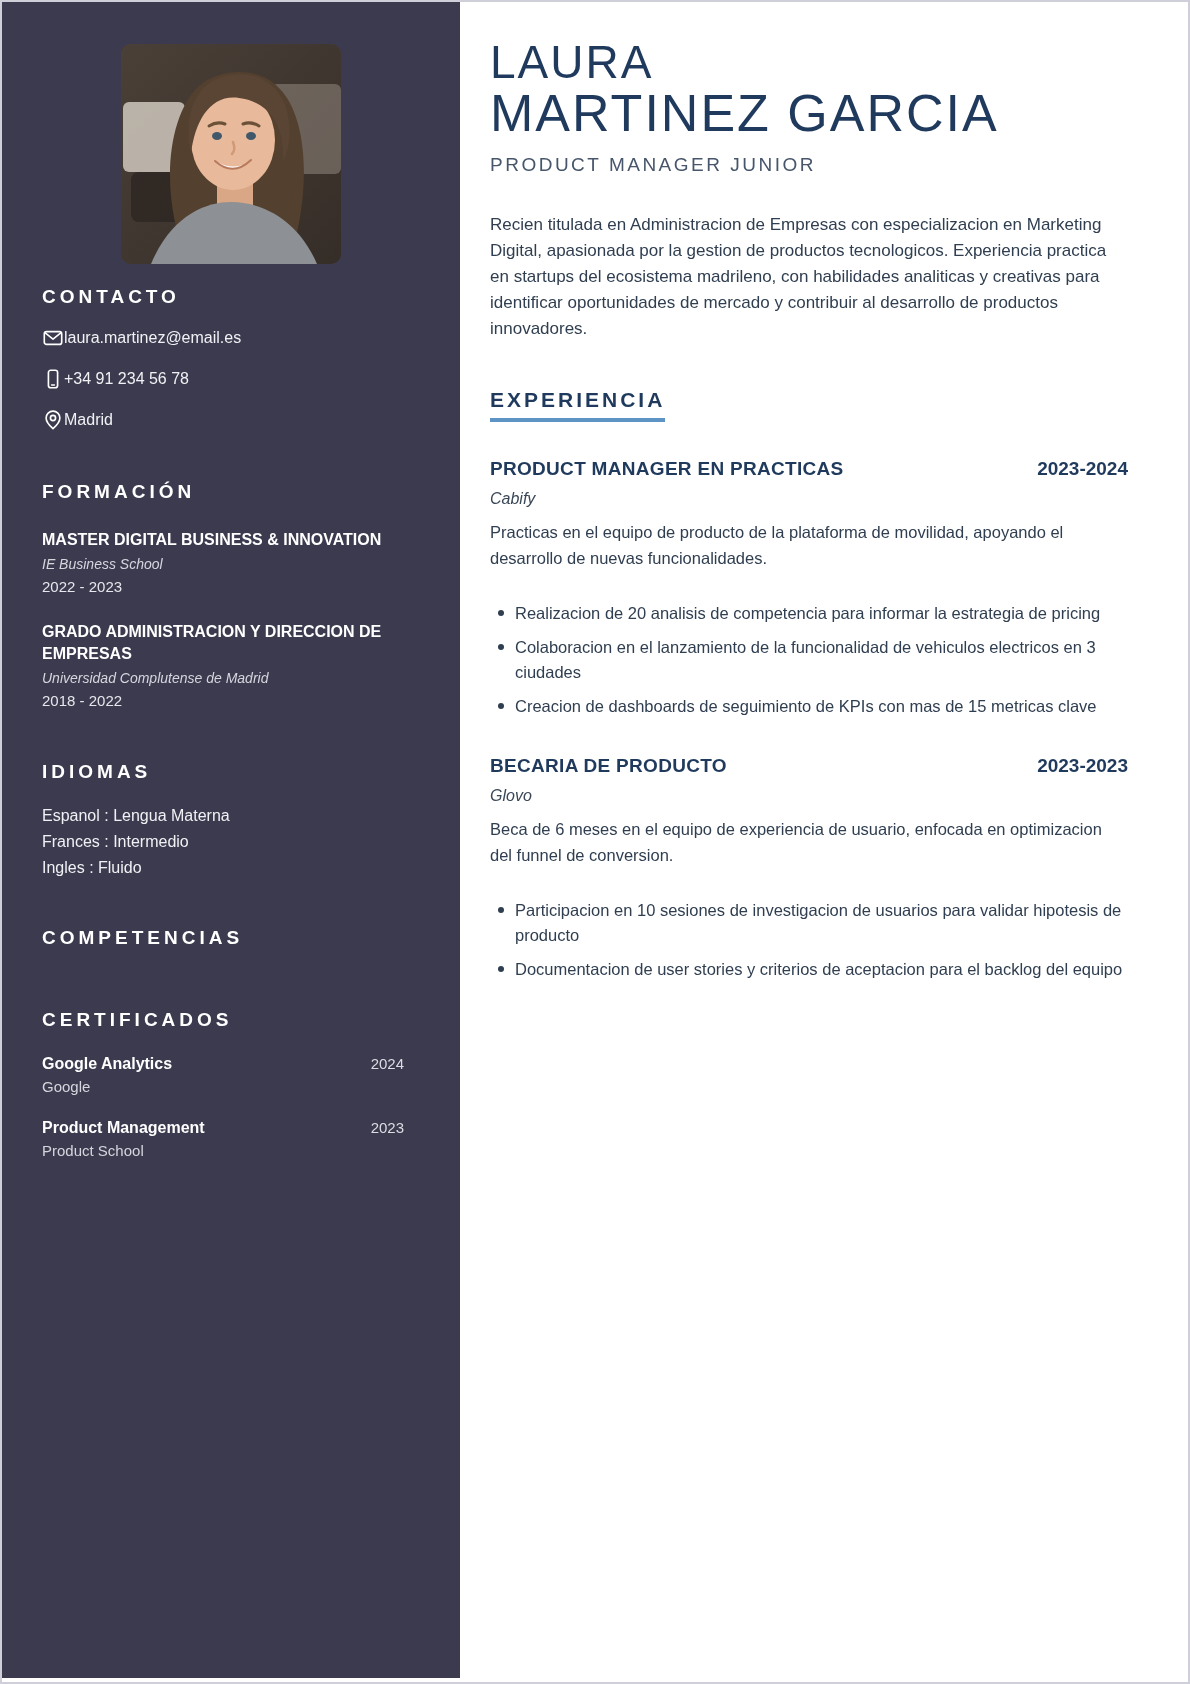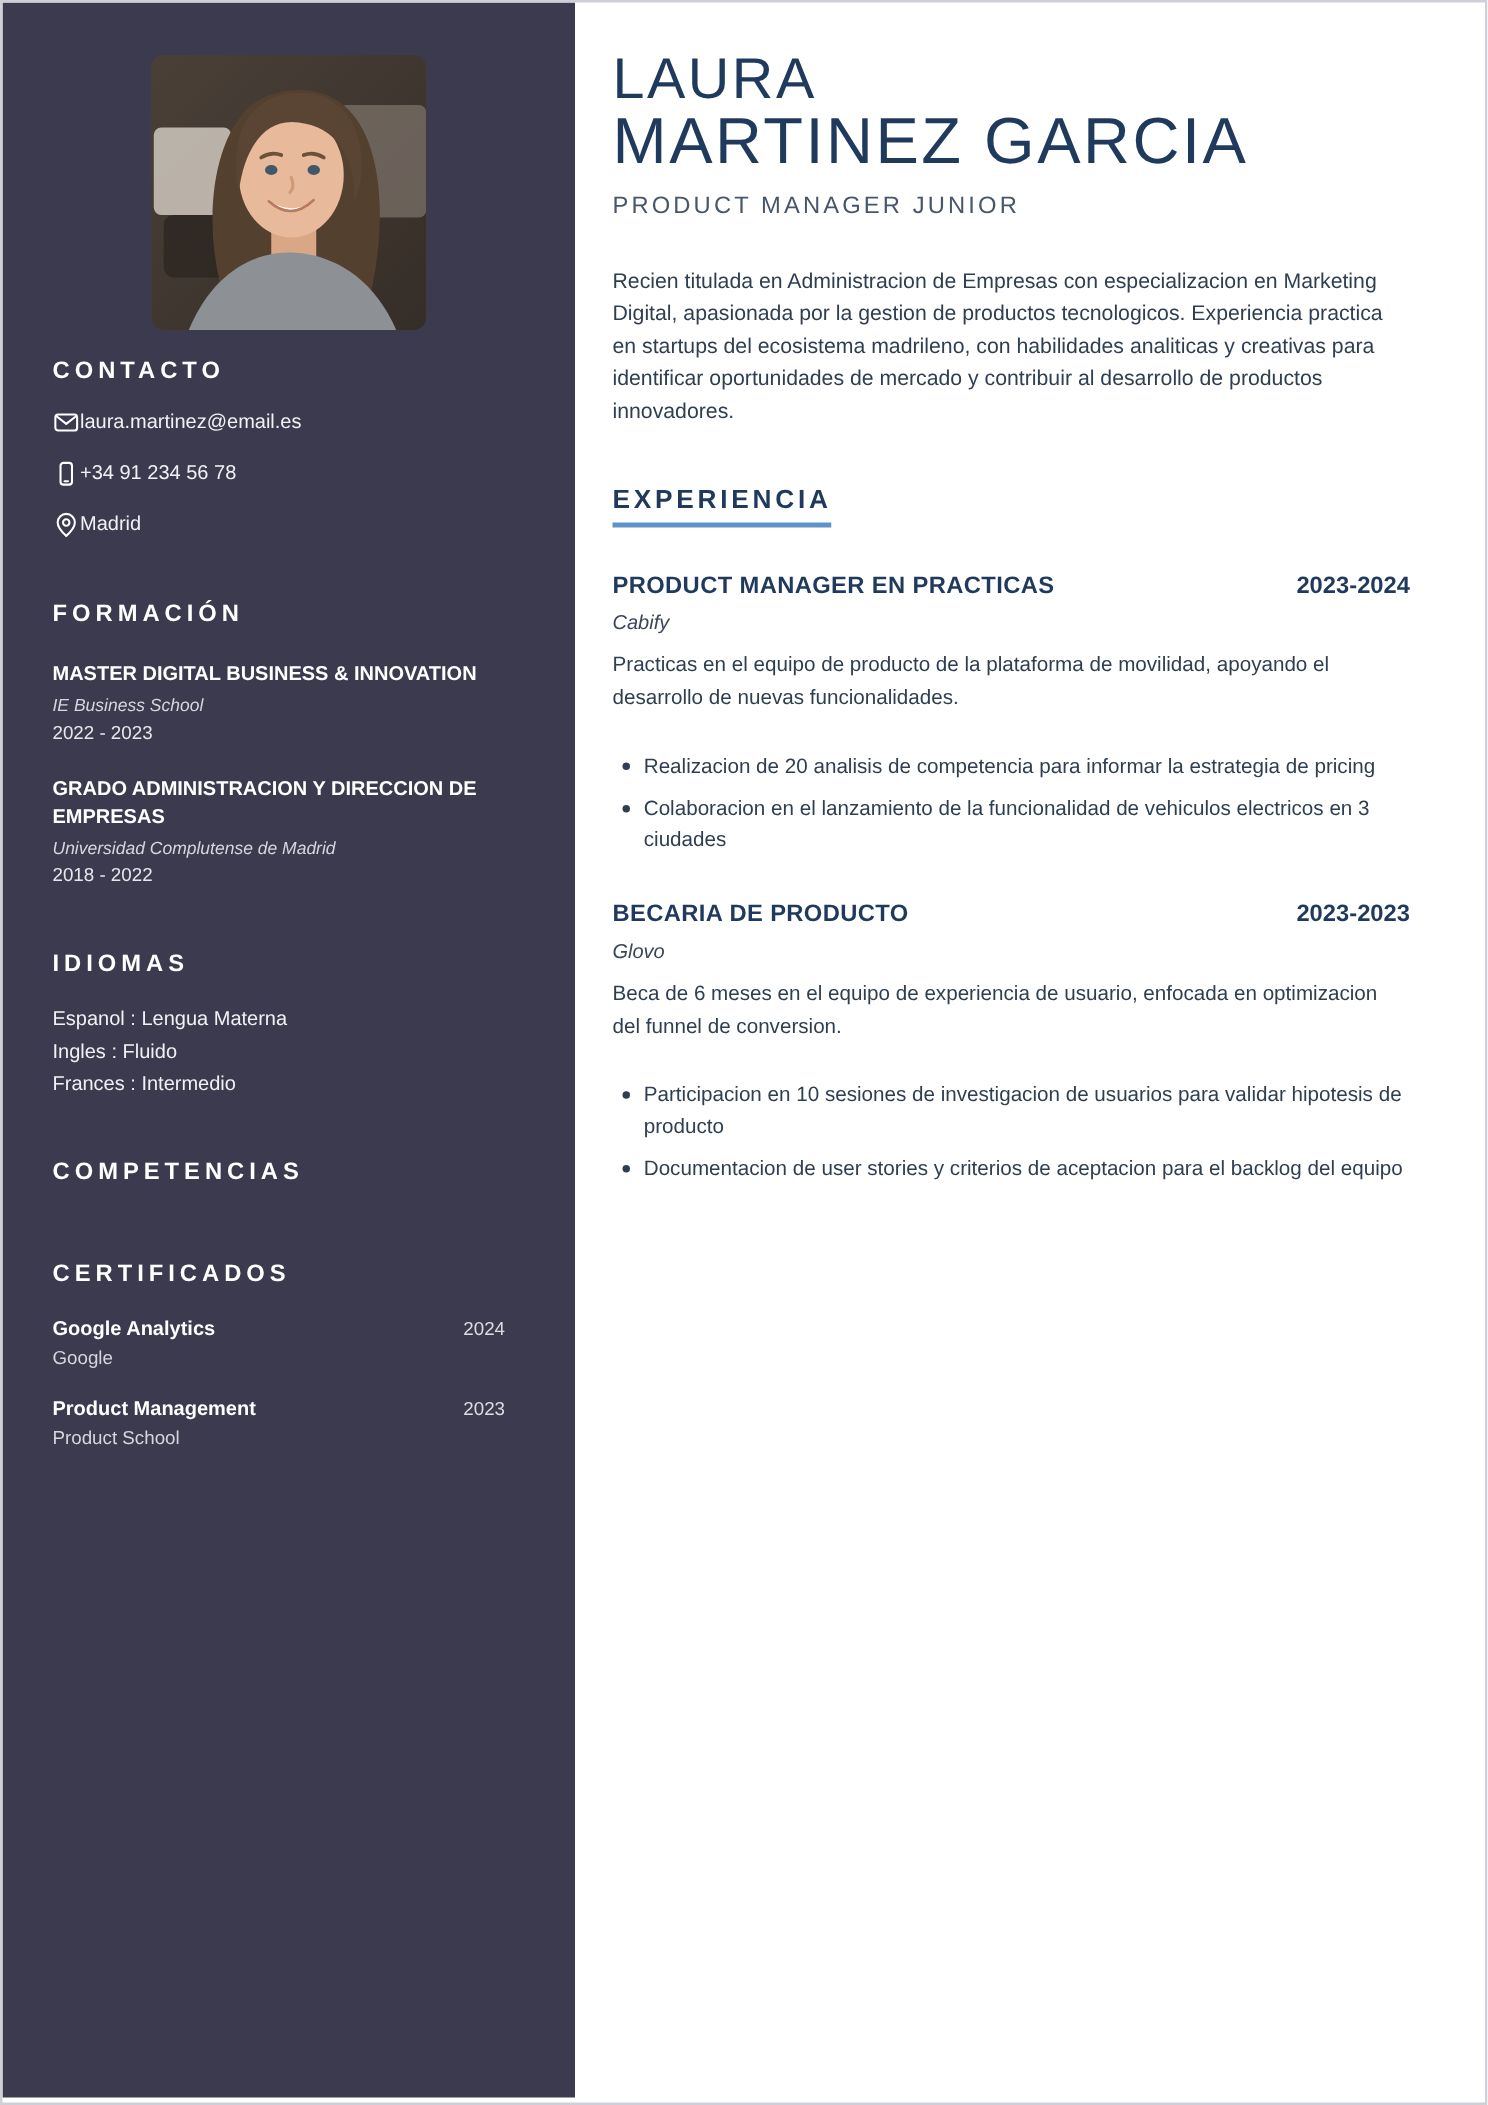--- a/index.html
+++ b/index.html
@@ -208,22 +208,22 @@
         <div class="edu-degree">GRADO ADMINISTRACION Y DIRECCION DE EMPRESAS</div>
         <div class="edu-school" style="max-width:230px;">Universidad Complutense de Madrid</div>
         <div class="edu-dates">2018 - 2022</div>
       </div>
     </section>
 
     <section class="lang-section">
       <h2 class="side-section-title">IDIOMAS</h2>
       <div class="lang-list">
         <div class="lang-item">Espanol : Lengua Materna</div>
+        <div class="lang-item">Frances : Intermedio</div>
         <div class="lang-item">Ingles : Fluido</div>
-        <div class="lang-item">Frances : Intermedio</div>
       </div>
     </section>
 
     <section class="skills-section">
       <h2 class="side-section-title">COMPETENCIAS</h2>
     </section>
 
     <section class="cert-section">
       <h2 class="side-section-title">CERTIFICADOS</h2>
 
@@ -261,20 +261,21 @@
       <article class="job">
         <div class="job-header">
           <span class="job-title">PRODUCT MANAGER EN PRACTICAS</span>
           <span class="job-dates">2023-2024</span>
         </div>
         <div class="job-company">Cabify</div>
         <p class="job-desc">Practicas en el equipo de producto de la plataforma de movilidad, apoyando el desarrollo de nuevas funcionalidades.</p>
         <ul class="job-bullets">
           <li>Realizacion de 20 analisis de competencia para informar la estrategia de pricing</li>
           <li>Colaboracion en el lanzamiento de la funcionalidad de vehiculos electricos en 3 ciudades</li>
+          <li>Creacion de dashboards de seguimiento de KPIs con mas de 15 metricas clave</li>
         </ul>
       </article>
 
       
       <article class="job">
         <div class="job-header">
           <span class="job-title">BECARIA DE PRODUCTO</span>
           <span class="job-dates">2023-2023</span>
         </div>
         <div class="job-company">Glovo</div>

